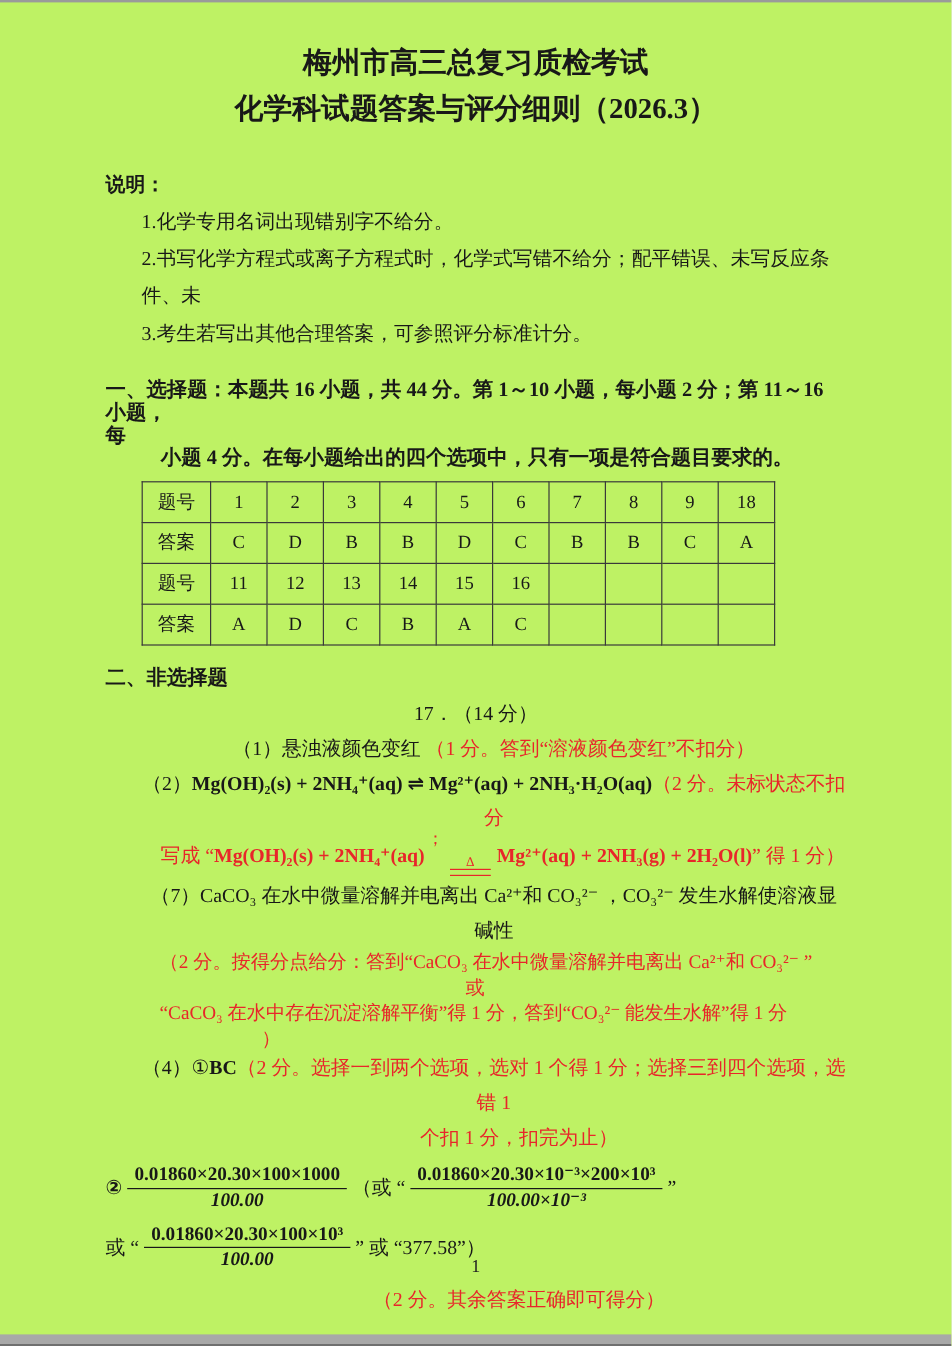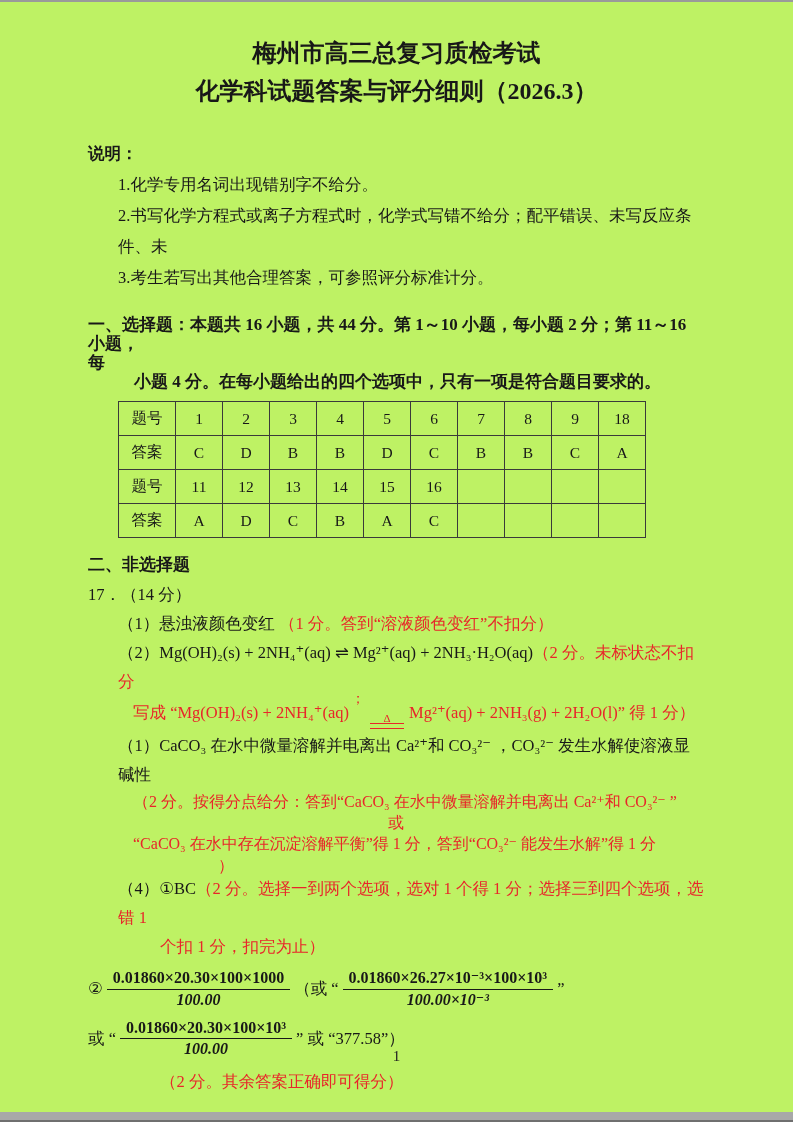--- a/index.html
+++ b/index.html
@@ -22,41 +22,41 @@
   .edge-bottom {
     position: absolute; left: 0; bottom: 0; width: 100%; height: 10px;
     background: #a8a8a8; border-bottom: 2px solid #6f6f6f;
   }
   .title {
     margin: 0; text-align: center;
     font-size: 24px; line-height: 38px; font-weight: bold;
   }
   .bold { font-weight: bold; }
   .red { color: var(--accent-red, #e8262a); }
-  .eq { font-weight: normal; }
+  .eq { font-weight: bold; }
 
   .notes { margin-top: 28px; font-size: 16.5px; line-height: 31px; }
   .indent1 { margin-left: 30px; }
   .indent2 { margin-left: 72px; }
   .indent3 { margin-left: 45px; }
 
   .mc-heading { margin-top: 22px; font-weight: bold; font-size: 17px; line-height: 19px; }
   .mc-heading .hl2 { margin-left: 46px; }
 
   table.answers { margin: 10px 0 0 30px; border-collapse: collapse; }
   table.answers td {
     border: 1px solid #3a3a3a;
     width: 47px; height: 34px;
     text-align: center; vertical-align: middle;
     font-size: 15.5px; padding: 0;
   }
   table.answers td:first-child { width: 57px; }
 
   .sec2 { margin-top: 12px; font-size: 17px; line-height: 30px; }
-  .qline { font-size: 16.5px; line-height: 29px; }
+  .qline { font-size: 16.5px; line-height: 29px; text-align: center; }
   .tightline { font-size: 16px; line-height: 26px; }
   .or-line { margin-left: 300px; font-size: 16px; line-height: 16px; }
   .close-line { margin-left: 130px; font-size: 16px; line-height: 17px; }
 
   .rewrite { line-height: 34px; }
   .deq {
     display: inline-flex; flex-direction: column; align-items: center;
     vertical-align: -4px; margin: 0 5px; 
   }
   .deq-top { font-size: 11px; line-height: 9px; }
@@ -172,33 +172,33 @@
     <div class="qline indent1">
       <span>（2）</span><span class="eq">Mg(OH)₂(s) + 2NH₄⁺(aq) ⇌ Mg²⁺(aq) + 2NH₃·H₂O(aq)</span><span class="red">（2 分。未标状态不扣分</span>
     </div>
     <div class="qline indent3 red rewrite">
       <span>写成 “</span><span class="eq">Mg(OH)₂(s) + 2NH₄⁺(aq)</span><span class="stray">；</span><span class="deq">
           <span class="deq-top">Δ</span>
           <span class="deq-bar"></span>
         </span><span class="eq">Mg²⁺(aq) + 2NH₃(g) + 2H₂O(l)</span><span>” 得 1 分）</span>
     </div>
 
-    <div class="qline indent1">（1）CaCO₃ 在水中微量溶解并电离出 Ca²⁺和 CO₃²⁻ ，CO₃²⁻ 发生水解使溶液显碱性</div>
+    <div class="qline indent1">（7）CaCO₃ 在水中微量溶解并电离出 Ca²⁺和 CO₃²⁻ ，CO₃²⁻ 发生水解使溶液显碱性</div>
     <div class="tightline indent3 red">（2 分。按得分点给分：答到“CaCO₃ 在水中微量溶解并电离出 Ca²⁺和 CO₃²⁻ ”</div>
     <div class="or-line red">或</div>
     <div class="tightline indent3 red">“CaCO₃ 在水中存在沉淀溶解平衡”得 1 分，答到“CO₃²⁻ 能发生水解”得 1 分</div>
     <div class="close-line red">）</div>
 
     <div class="qline indent1">
       <span>（4）①</span><span class="eq">BC</span><span class="red">（2 分。选择一到两个选项，选对 1 个得 1 分；选择三到四个选项，选错 1</span>
     </div>
     <div class="qline indent2 red">个扣 1 分，扣完为止）</div>
 
     <div class="fline indent2">
-      <span class="eq">②</span><span class="frac"><span class="num">0.01860×20.30×100×1000</span><span class="den">100.00</span></span><span>（或 “</span><span class="frac"><span class="num">0.01860×26.27×10⁻³×100×10³</span><span class="den">100.00×10⁻³</span></span><span>”</span>
+      <span class="eq">②</span><span class="frac"><span class="num">0.01860×20.30×100×1000</span><span class="den">100.00</span></span><span>（或 “</span><span class="frac"><span class="num">0.01860×20.30×10⁻³×200×10³</span><span class="den">100.00×10⁻³</span></span><span>”</span>
     </div>
     <div class="fline indent2">
       <span>或 “</span><span class="frac"><span class="num">0.01860×20.30×100×10³</span><span class="den">100.00</span></span><span>” 或 “377.58”）</span>
     </div>
     <div class="qline indent2 red">（2 分。其余答案正确即可得分）</div>
 
   </div>
 
   <div class="footer">1</div>
 

